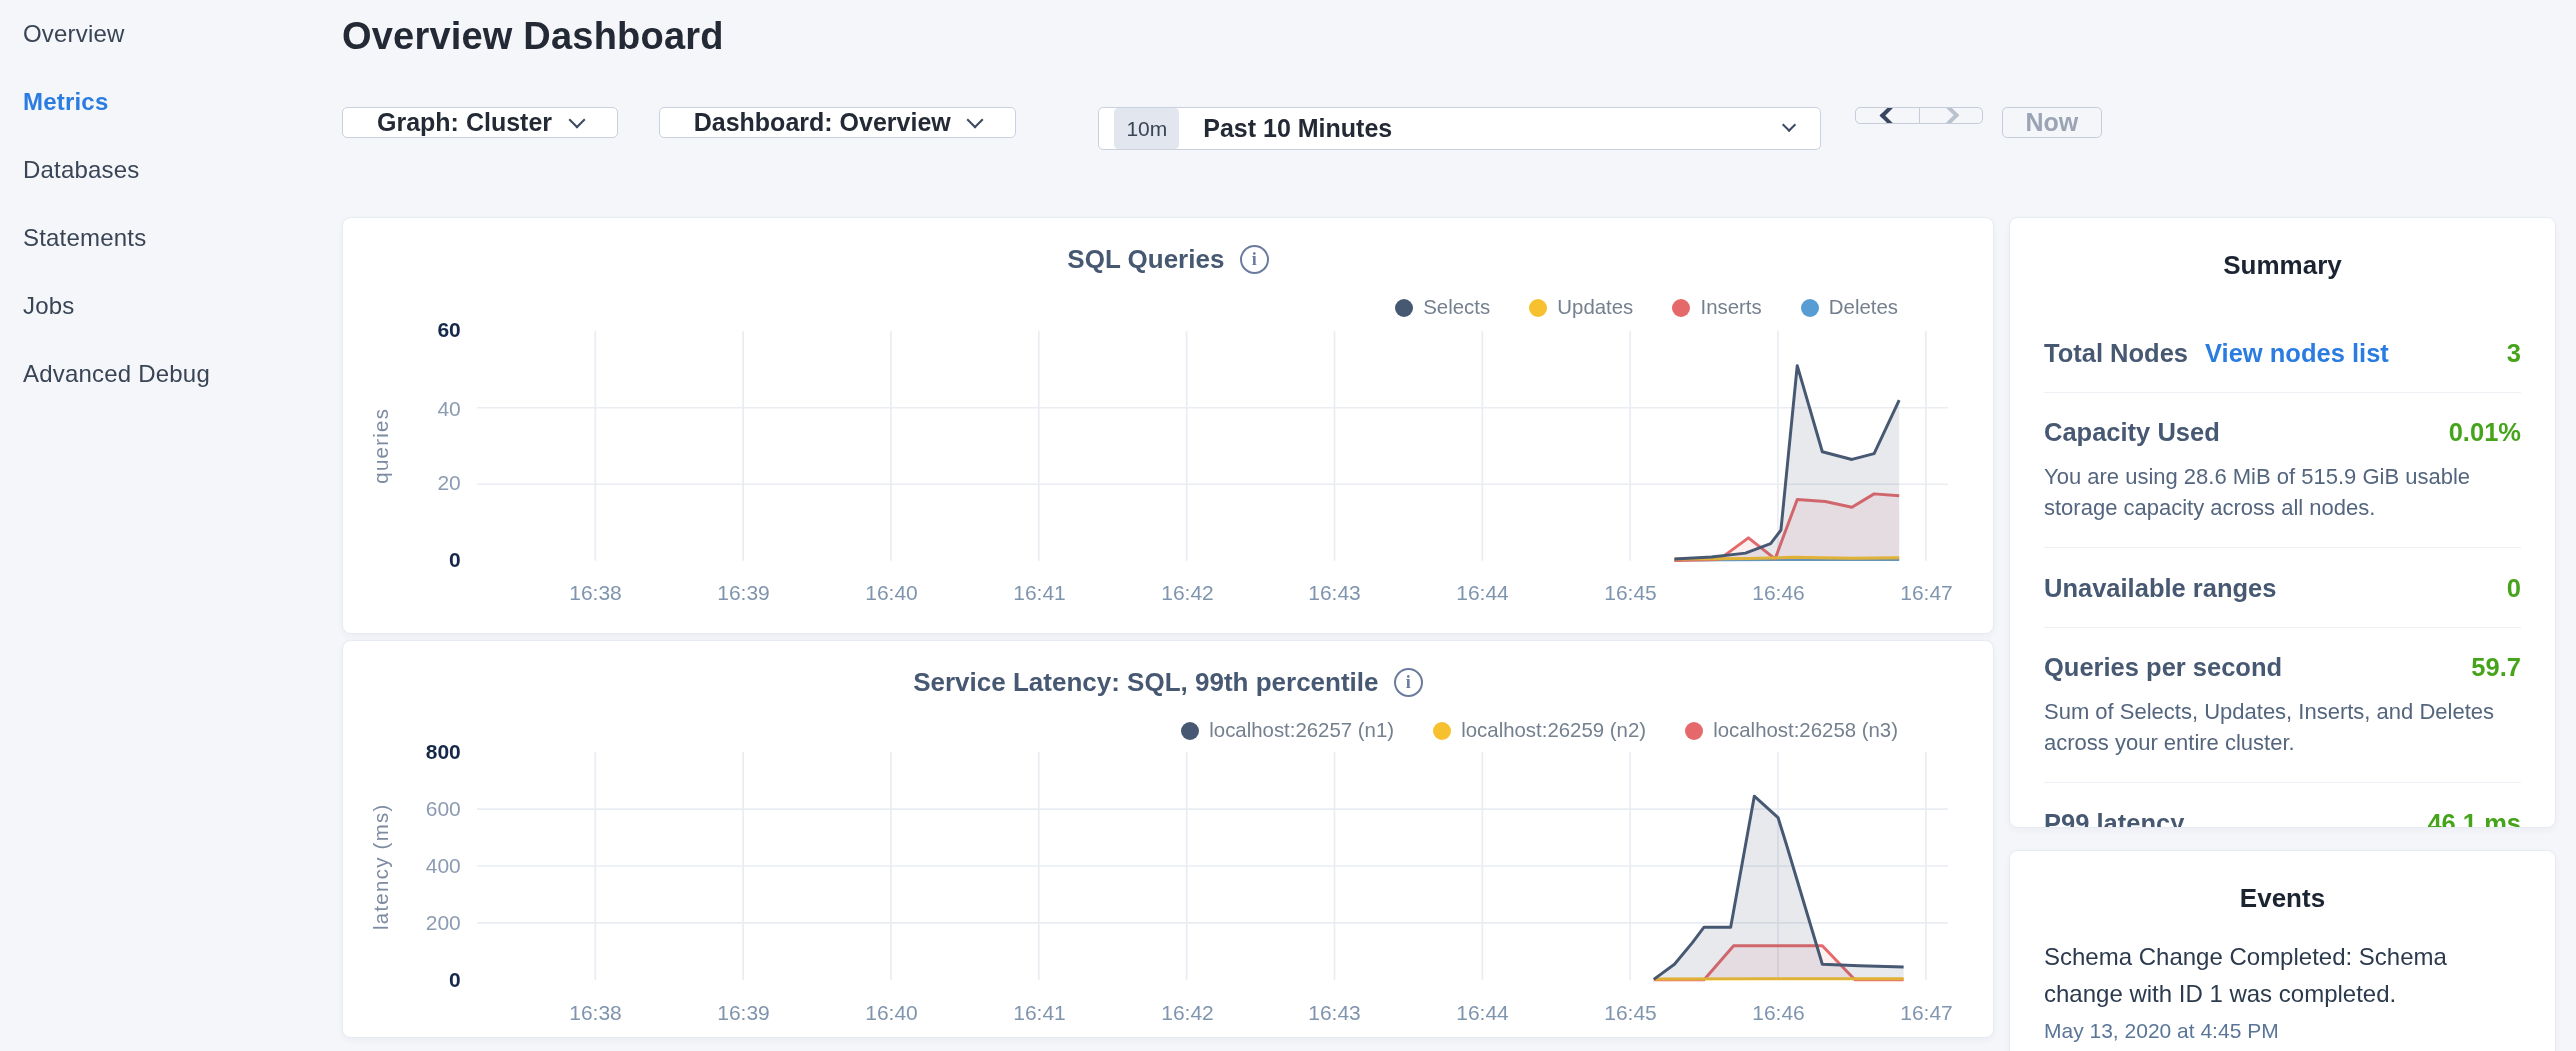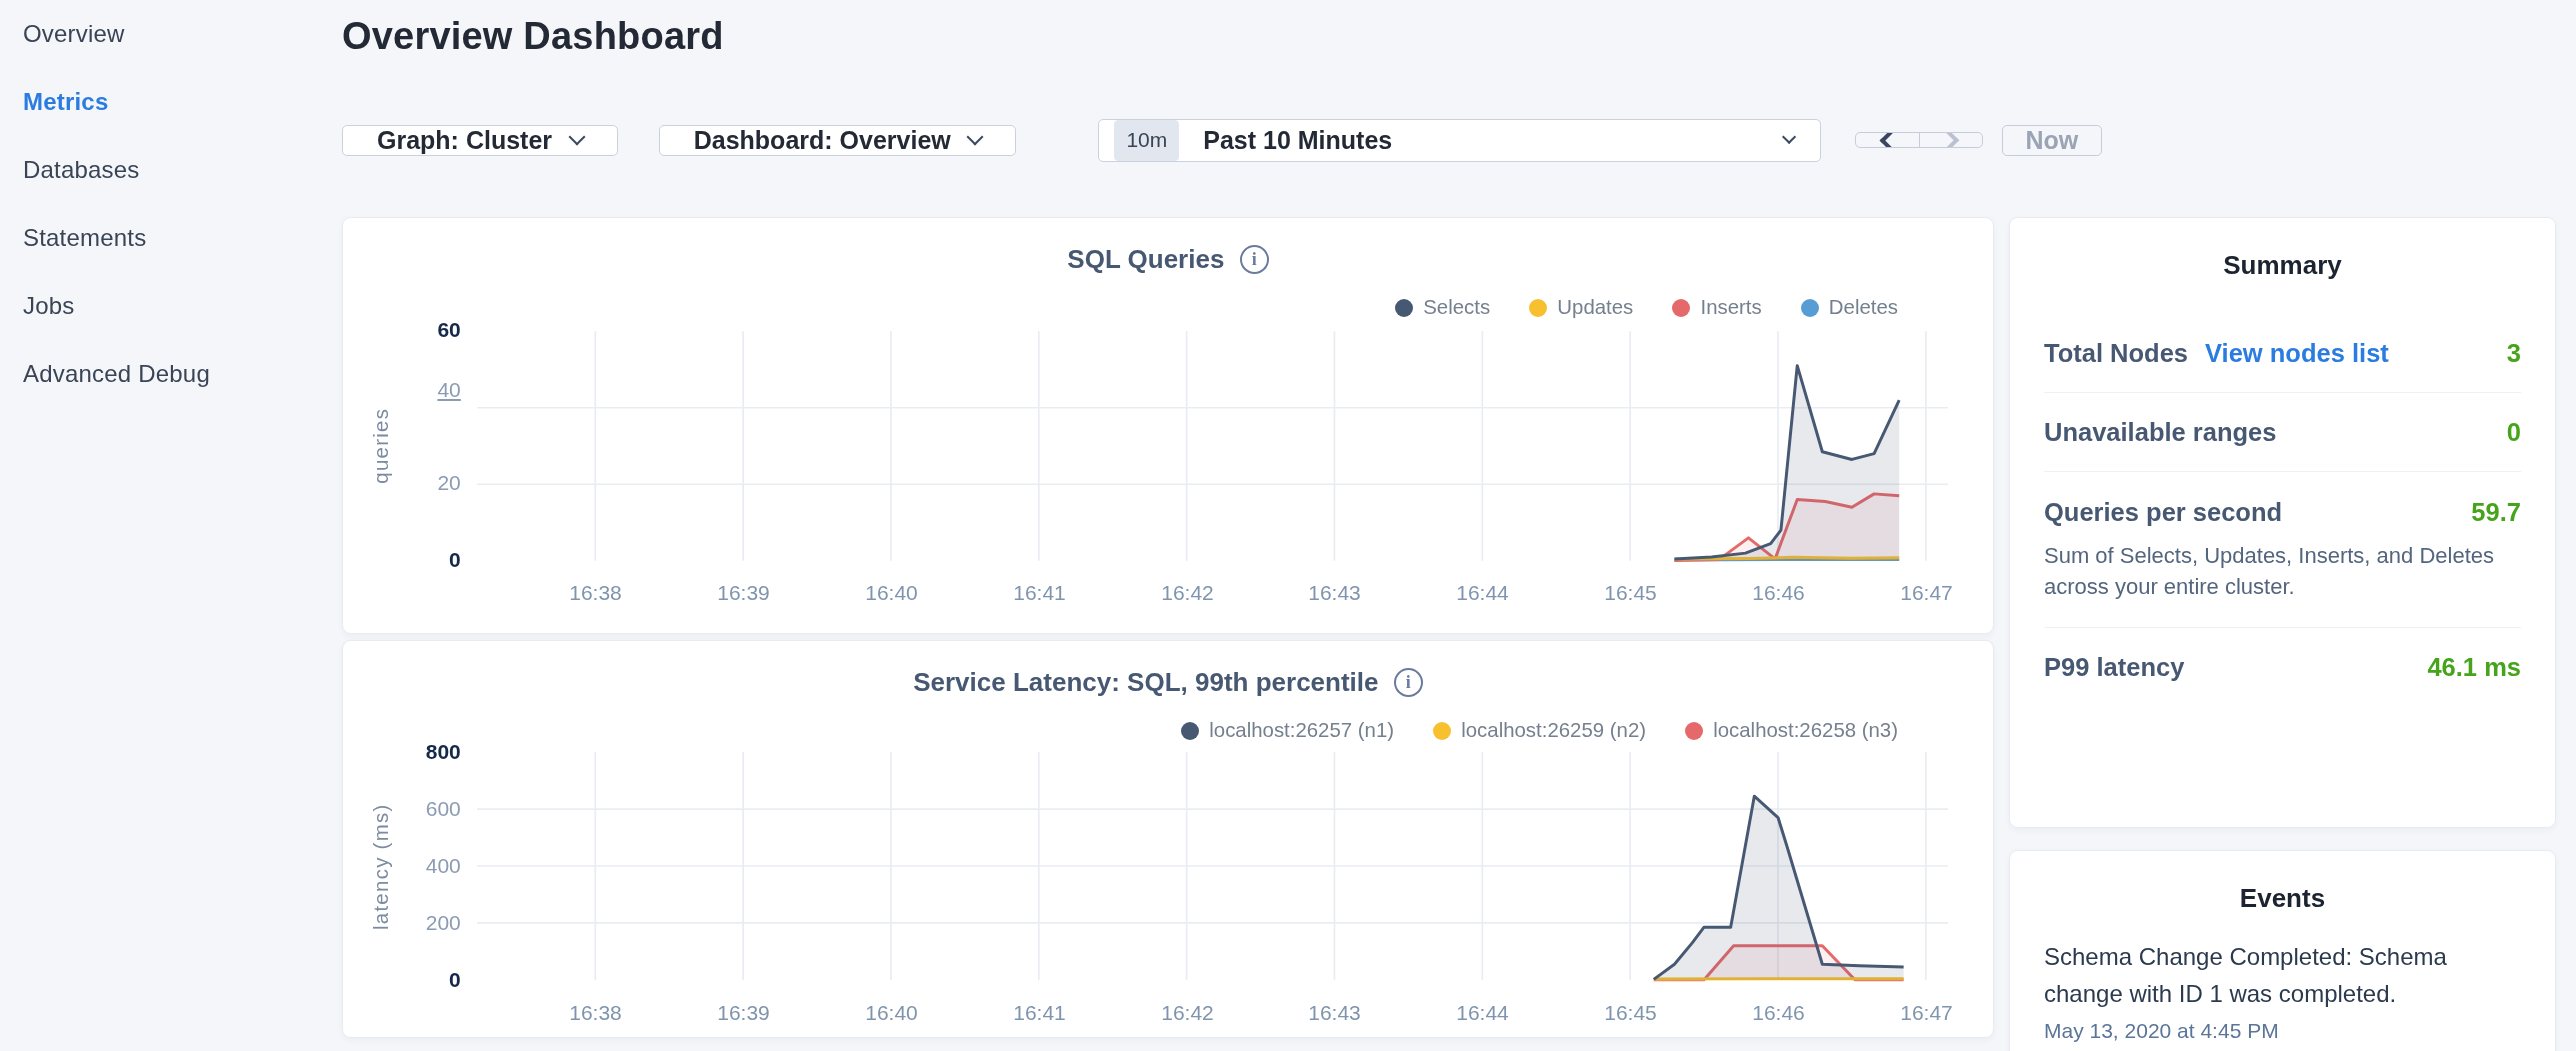--- a/index.html
+++ b/index.html
@@ -16,21 +16,21 @@
     height:68px; line-height:68px; padding-left:23px;
     font-size:24px; font-weight:500; color:#394455; cursor:pointer;
     letter-spacing:0.2px;
   }
   .nav-item.active { color:#2b7ce0; font-weight:700; }
   
   .page-title {
     position:absolute; left:342px; top:15.3px;
     font-size:38px; font-weight:700; color:#242a35; letter-spacing:0.2px;
   }
-  .toolbar { position:absolute; left:342px; top:107px; height:66px; display:flex; align-items:center; }
+  .toolbar { position:absolute; left:342px; top:107px; height:66px; display:flex; align-items:flex-start; }
   .dd-btn {
     background:#ffffff; border:1.7px solid #c9d1de; border-radius:5.1px;
     display:flex; align-items:center; justify-content:center; gap:18.7px;
     padding:0 34px; cursor:pointer;
   }
   .dd-btn .dd-label { font-size:25px; font-weight:700; color:#242a35; }
   .chev {
     width:12px; height:12px; border-right:2.6px solid #3c4a61; border-bottom:2.6px solid #3c4a61;
     transform:rotate(45deg); margin-top:-6px;
   }
@@ -198,21 +198,21 @@
         <polygon points="1408.3,270 1408.3,269.6 1460.5,268.6 1495.3,243.0 1526.6,267.8 1552.7,198.0 1585.7,200.3 1617.0,207.0 1643.1,191.3 1672.6,193.5 1672.6,270" fill="#e5696b" fill-opacity="0.1"></polygon>
         <polyline points="1408.3,269.6 1460.5,268.6 1495.3,243.0 1526.6,267.8 1552.7,198.0 1585.7,200.3 1617.0,207.0 1643.1,191.3 1672.6,193.5" fill="none" stroke="#e5696b" stroke-width="3.5" stroke-linejoin="round"></polyline>
         <polygon points="1408.3,270 1408.3,267.8 1495.3,267.3 1547.4,265.9 1617.0,266.9 1672.6,266.4 1672.6,270" fill="#f6c02e" fill-opacity="0.1"></polygon>
         <polyline points="1408.3,267.8 1495.3,267.3 1547.4,265.9 1617.0,266.9 1672.6,266.4" fill="none" stroke="#f6c02e" stroke-width="3.5" stroke-linejoin="round"></polyline>
         <polygon points="1408.3,270 1408.3,267.8 1451.8,265.5 1491.8,261.0 1521.4,249.8 1533.5,234.0 1552.7,40.5 1582.2,141.8 1617.0,150.8 1643.1,144.0 1672.6,81.0 1672.6,270" fill="#475872" fill-opacity="0.13"></polygon>
         <polyline points="1408.3,267.8 1451.8,265.5 1491.8,261.0 1521.4,249.8 1533.5,234.0 1552.7,40.5 1582.2,141.8 1617.0,150.8 1643.1,144.0 1672.6,81.0" fill="none" stroke="#475872" stroke-width="3.5" stroke-linejoin="round"></polyline>
       </svg>
     </div>
 <div class="y-tick bold" style="left: 6.8px; top: 330px;">0</div>
     <div class="y-tick" style="left: 6.8px; top: 253px;">20</div>
-    <div class="y-tick" style="left: 6.8px; top: 160px; text-decoration: underline;">40</div>
+    <div class="y-tick" style="left: 6.8px; top: 179px;">40</div>
     <div class="y-tick bold" style="left: 6.8px; top: 100px;">60</div>
     <div class="x-tick" style="left: 193px; top: 363px;">16:38</div>
     <div class="x-tick" style="left: 341px; top: 363px;">16:39</div>
     <div class="x-tick" style="left: 489px; top: 363px;">16:40</div>
     <div class="x-tick" style="left: 637px; top: 363px;">16:41</div>
     <div class="x-tick" style="left: 785px; top: 363px;">16:42</div>
     <div class="x-tick" style="left: 932px; top: 363px;">16:43</div>
     <div class="x-tick" style="left: 1080px; top: 363px;">16:44</div>
     <div class="x-tick" style="left: 1228px; top: 363px;">16:45</div>
     <div class="x-tick" style="left: 1376px; top: 363px;">16:46</div>
@@ -284,20 +284,27 @@
   <div class="summary-rows">
     <div class="srow">
       <div class="srow-line">
         <span class="srow-label">Total Nodes</span>
         <a class="srow-link">View nodes list</a>
         <span class="srow-value">3</span>
       </div>
     </div>
     <div class="srow">
       <div class="srow-line">
+        <span class="srow-label">Capacity Used</span>
+        <span class="srow-value">0.01%</span>
+      </div>
+      <div class="srow-desc">You are using 28.6 MiB of 515.9 GiB usable storage capacity across all nodes.</div>
+    </div>
+    <div class="srow">
+      <div class="srow-line">
         <span class="srow-label">Unavailable ranges</span>
         <span class="srow-value">0</span>
       </div>
     </div>
     <div class="srow">
       <div class="srow-line">
         <span class="srow-label">Queries per second</span>
         <span class="srow-value">59.7</span>
       </div>
       <div class="srow-desc">Sum of Selects, Updates, Inserts, and Deletes across your entire cluster.</div>

